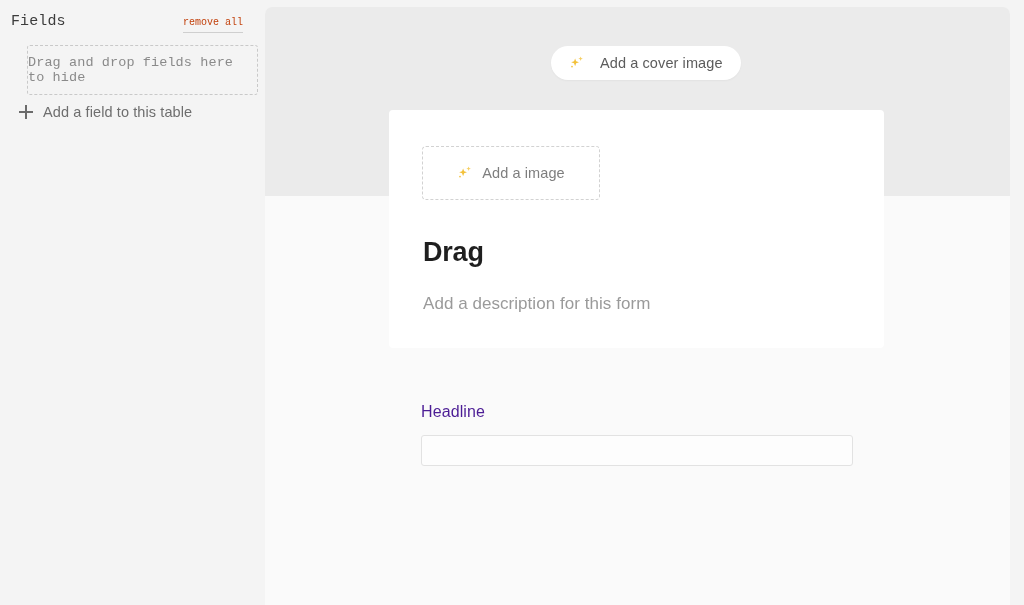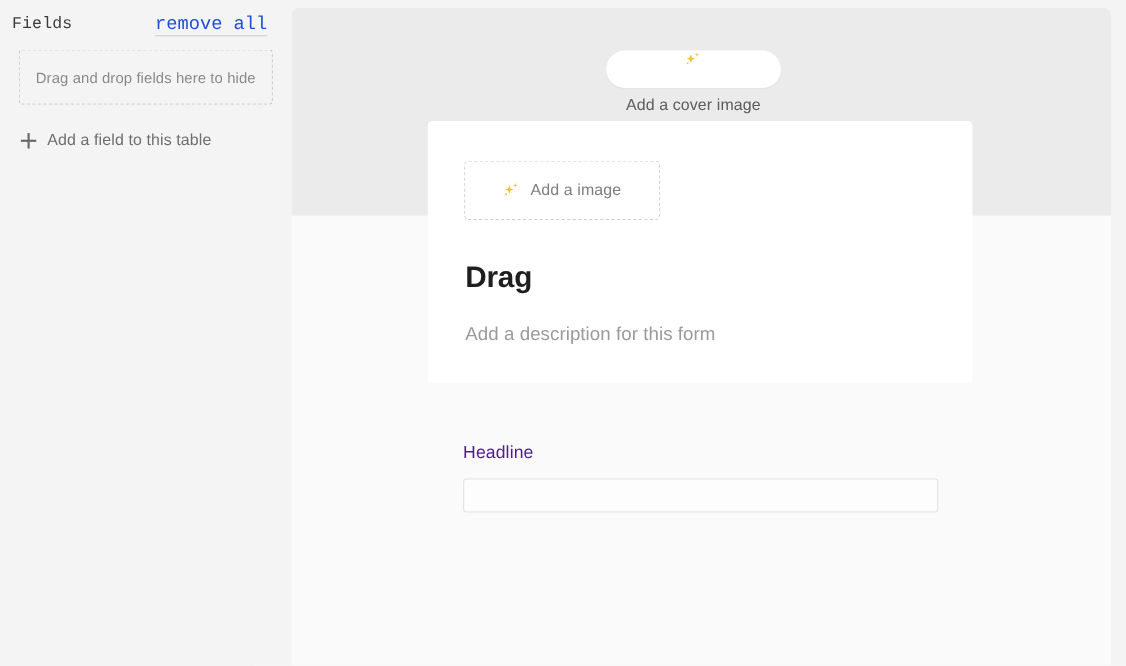--- a/index.html
+++ b/index.html
@@ -45,53 +45,53 @@
     left: 0;
     top: 0;
     font-size: 15px;
     color: #3c3c3c;
     letter-spacing: 0.1px;
   }
   .remove-all {
     position: absolute;
     right: 0;
     top: 3px;
-    font-size: 17px;
-    color: #1d4ed8;
+    font-size: 10px;
+    color: #c2410c;
     border-bottom: 1px solid #cfcfcf;
     padding-bottom: 2px;
     cursor: pointer;
     line-height: 14px;
   }
   .dropzone {
     position: absolute;
-    left: 17px;
+    left: 27px;
     top: 45px;
     width: 231px;
     height: 50px;
     border: 1px dashed #c9c9c9;
     border-radius: 3px;
     box-sizing: border-box;
     display: flex;
     align-items: center;
-    justify-content: center;
+    justify-content: flex-start;
+    font-family: Liberation Mono, monospace;
   }
   .dropzone-label {
     font-size: 13.5px;
     color: #8a8a8a;
     letter-spacing: 0.1px;
   }
   .add-field-row {
     position: absolute;
     left: 19px;
     top: 104px;
     display: flex;
     align-items: center;
     cursor: pointer;
-    margin-top: 16px;
   }
   .plus-icon {
     width: 14px;
     height: 14px;
     position: relative;
     margin-right: 10px;
     flex: 0 0 auto;
   }
   .plus-icon:before, .plus-icon:after {
     content: "";
@@ -134,24 +134,23 @@
   .add-cover-btn {
     position: absolute;
     left: 286px;
     top: 39px;
     height: 34px;
     padding: 0 18px;
     background: #ffffff;
     border-radius: 17px;
     display: flex;
     align-items: center;
-    gap: 26px;
+    gap: 15px;
     cursor: pointer;
     box-shadow: 0 1px 2px rgba(0,0,0,0.04);
-    flex-direction: column;
   }
   .add-cover-label {
     font-size: 14.5px;
     color: #5c5c5c;
     letter-spacing: 0.1px;
     white-space: nowrap;
   }
 
   .sparkle-icon {
     width: 16px;

